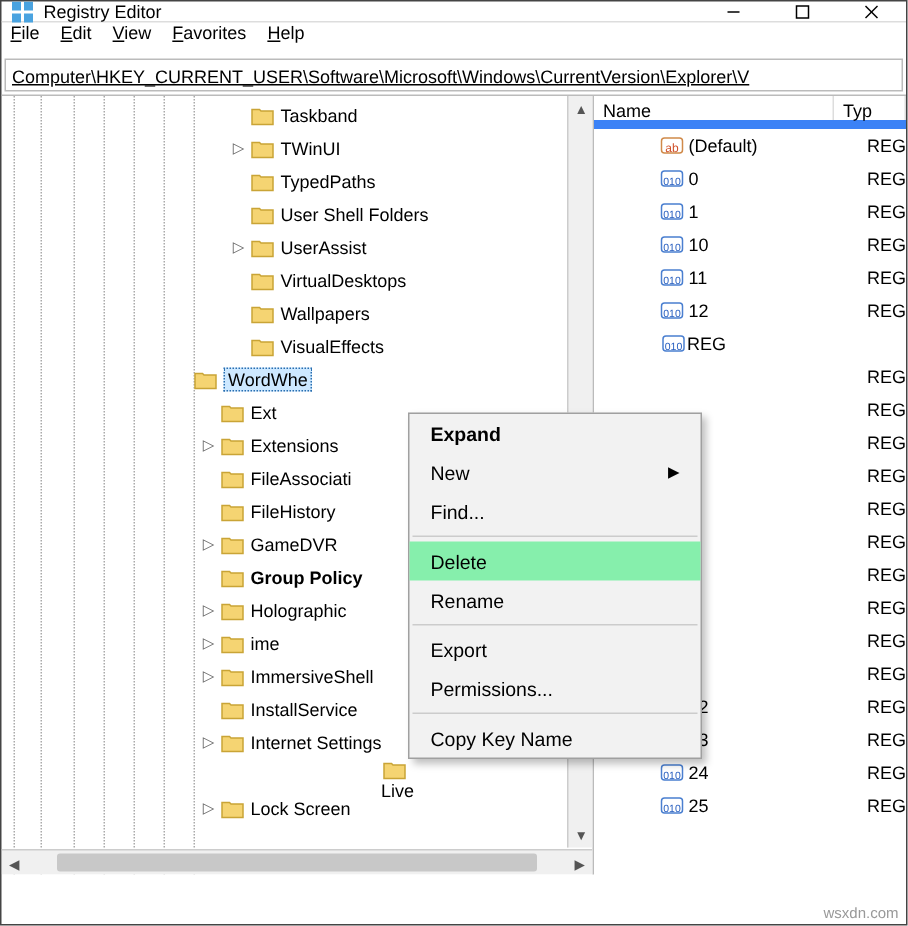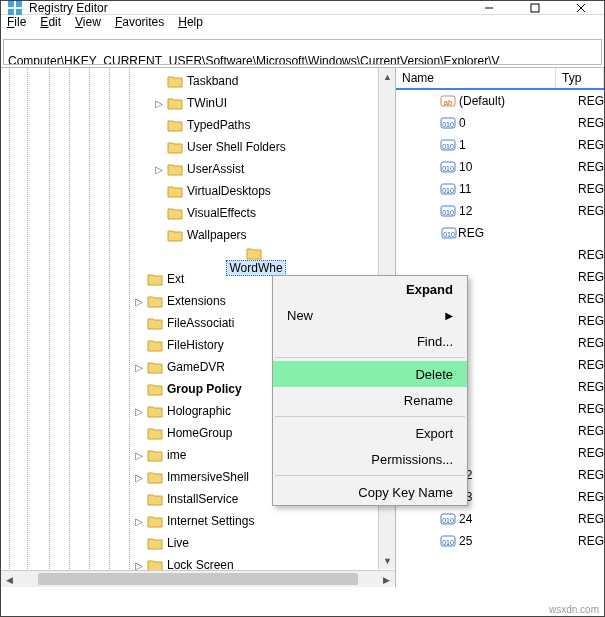--- a/index.html
+++ b/index.html
@@ -34,21 +34,21 @@
   height: 22px;
   display: flex;
   align-items: flex-start;
   padding: 0 6px;
   gap: 14px;
   font-size: 12px;
 }
 .menubar span { text-decoration: underline dotted transparent; }
 .address {
   height: 22px;
-  padding: 12px 4px;
+  padding: 2px 4px;
   border: 1px solid #bbb;
   margin: 2px;
   font-size: 12px;
   line-height: 18px;
   white-space: nowrap;
   overflow: hidden;
   text-decoration: underline;
 }
 .panes {
   display: flex;
@@ -119,21 +119,21 @@
 .sb-thumb-h { position: absolute; top:2px; bottom:2px; background:#c8c8c8; border-radius:2px; }
 
 .list {
   flex: 1;
   position: relative;
   overflow: hidden;
 }
 .list-header {
   height: 22px;
   display: flex;
-  border-bottom: 2px solid #3b82f6;
+  border-bottom: 6px solid #3b82f6;
 }
 .list-header .col {
   padding: 3px 6px;
   border-right: 1px solid #ddd;
   font-size: 12px;
 }
 .col-name { width: 160px; }
 .col-type { flex: 1; }
 .list-rows { }
 .list-row {
@@ -155,21 +155,20 @@
   border: 1px solid #a0a0a0;
   box-shadow: 3px 3px 5px rgba(0,0,0,.25);
   z-index: 100;
   font-size: 13px;
 }
 .context-menu .item {
   height: 26px;
   display: flex;
   align-items: center;
   padding: 0 14px;
-  justify-content: flex-end;
 }
 .context-menu .item .arrow { margin-left: auto; font-size: 10px; }
 .context-menu .item.bold { font-weight: bold; }
 .context-menu .item.highlight { background: #86efac; }
 .context-menu .sep { height: 1px; background: #ccc; margin: 3px 2px; }
 
 .watermark {
   position: absolute;
   right: 6px; bottom: 2px;
   font-size: 10px;
@@ -285,32 +284,32 @@
           </span>
           <span class="label">VirtualDesktops</span>
         </div>
         <div class="tree-row" style="padding-left: 150px;">
           <span class="expander"></span>
           <span class="folder-icon">
             <svg width="16" height="14" viewBox="0 0 16 14">
               <path d="M1 3 h5 l1 1 h8 v9 h-14 z" fill="#f5d472" stroke="#c9a436"></path>
             </svg>
           </span>
+          <span class="label">Wallpapers</span>
+        </div>
+        <div class="tree-row" style="padding-left: 150px;">
+          <span class="expander"></span>
+          <span class="folder-icon">
+            <svg width="16" height="14" viewBox="0 0 16 14">
+              <path d="M1 3 h5 l1 1 h8 v9 h-14 z" fill="#f5d472" stroke="#c9a436"></path>
+            </svg>
+          </span>
           <span class="label">VisualEffects</span>
         </div>
-        <div class="tree-row" style="padding-left: 150px;">
-          <span class="expander"></span>
-          <span class="folder-icon">
-            <svg width="16" height="14" viewBox="0 0 16 14">
-              <path d="M1 3 h5 l1 1 h8 v9 h-14 z" fill="#f5d472" stroke="#c9a436"></path>
-            </svg>
-          </span>
-          <span class="label">Wallpapers</span>
-        </div>
-        <div class="tree-row selected" style="padding-left: 112px; flex-direction: column;">
+        <div class="tree-row selected" style="padding-left: 112px;">
           <span class="expander"></span>
           <span class="folder-icon">
             <svg width="16" height="14" viewBox="0 0 16 14">
               <path d="M1 3 h5 l1 1 h8 v9 h-14 z" fill="#f5d472" stroke="#c9a436"></path>
             </svg>
           </span>
           <span class="label">WordWhe</span>
         </div>
         <div class="tree-row" style="padding-left: 130px;">
           <span class="expander"></span>
@@ -369,29 +368,20 @@
         <div class="tree-row" style="padding-left: 130px;">
           <span class="expander">▷</span>
           <span class="folder-icon">
             <svg width="16" height="14" viewBox="0 0 16 14">
               <path d="M1 3 h5 l1 1 h8 v9 h-14 z" fill="#f5d472" stroke="#c9a436"></path>
             </svg>
           </span>
           <span class="label">Holographic</span>
         </div>
         <div class="tree-row" style="padding-left: 130px;">
-          <span class="expander"></span>
-          <span class="folder-icon">
-            <svg width="16" height="14" viewBox="0 0 16 14">
-              <path d="M1 3 h5 l1 1 h8 v9 h-14 z" fill="#f5d472" stroke="#c9a436"></path>
-            </svg>
-          </span>
-          <span class="label">HomeGroup</span>
-        </div>
-        <div class="tree-row" style="padding-left: 130px;">
           <span class="expander">▷</span>
           <span class="folder-icon">
             <svg width="16" height="14" viewBox="0 0 16 14">
               <path d="M1 3 h5 l1 1 h8 v9 h-14 z" fill="#f5d472" stroke="#c9a436"></path>
             </svg>
           </span>
           <span class="label">ime</span>
         </div>
         <div class="tree-row" style="padding-left: 130px;">
           <span class="expander">▷</span>
@@ -413,21 +403,21 @@
         </div>
         <div class="tree-row" style="padding-left: 130px;">
           <span class="expander">▷</span>
           <span class="folder-icon">
             <svg width="16" height="14" viewBox="0 0 16 14">
               <path d="M1 3 h5 l1 1 h8 v9 h-14 z" fill="#f5d472" stroke="#c9a436"></path>
             </svg>
           </span>
           <span class="label">Internet Settings</span>
         </div>
-        <div class="tree-row" style="padding-left: 130px;">
+        <div class="tree-row" style="padding-left: 130px; flex-direction: column;">
           <span class="expander"></span>
           <span class="folder-icon">
             <svg width="16" height="14" viewBox="0 0 16 14">
               <path d="M1 3 h5 l1 1 h8 v9 h-14 z" fill="#f5d472" stroke="#c9a436"></path>
             </svg>
           </span>
           <span class="label">Live</span>
         </div>
         <div class="tree-row" style="padding-left: 130px;">
           <span class="expander">▷</span>

